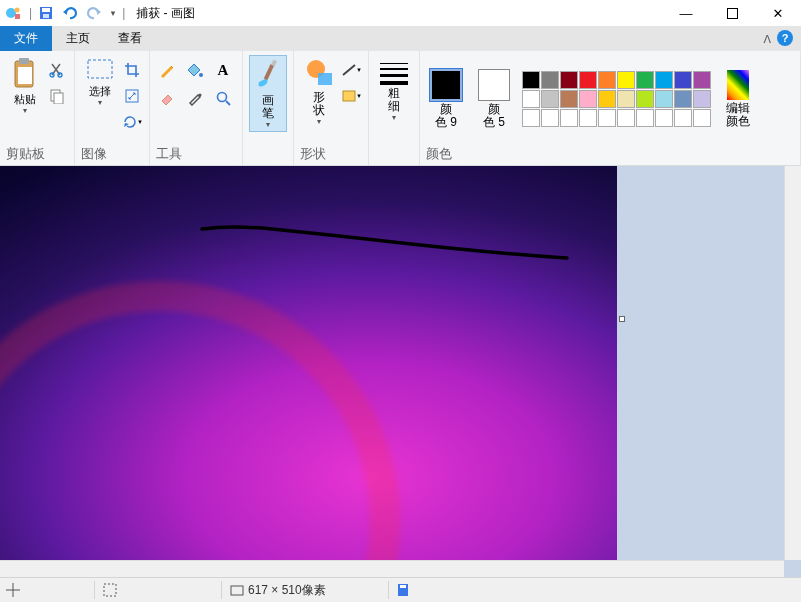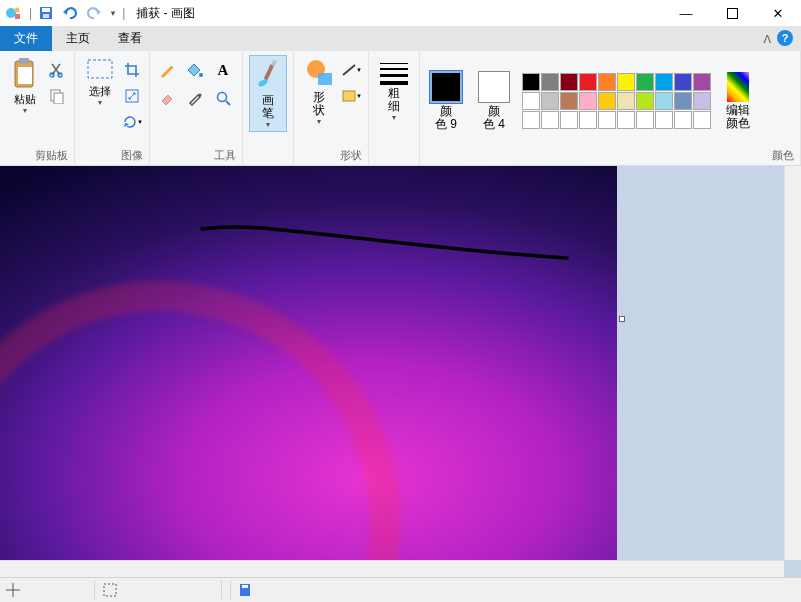--- a/index.html
+++ b/index.html
@@ -12,21 +12,21 @@
 .title-text{margin-left:8px;color:#000}
 .win-controls{margin-left:auto;display:flex}
 .win-btn{width:46px;height:27px;display:flex;align-items:center;justify-content:center;font-family:sans-serif;font-size:13px}
 .tabs-row{height:24px;background:#e5e5e5;display:flex;align-items:flex-end;position:relative}
 .tab{padding:4px 14px;color:#000;cursor:default}
 .tab.active{background:#1979ca;color:#fff}
 .help-icon{position:absolute;right:8px;top:3px;width:16px;height:16px;border-radius:50%;background:#1e88e5;color:#fff;display:flex;align-items:center;justify-content:center;font-size:11px;font-weight:bold}
 .collapse-icon{position:absolute;right:30px;top:6px;color:#5a5a5a;font-size:11px}
 .ribbon{height:115px;background:#f5f6f7;border-bottom:1px solid #dadbdc;display:flex}
 .group{border-right:1px solid #e2e3e4;display:flex;flex-direction:column;justify-content:space-between;padding:4px 6px 2px}
-.group-label{text-align:right;color:#666;font-size:11px;margin-top:2px}
+.group-label{text-align:left;color:#666;font-size:13px;margin-top:2px}
 .group-content{display:flex;align-items:flex-start;gap:2px;flex:1}
 .big-btn{display:flex;flex-direction:column;align-items:center;padding:2px 4px;min-width:38px}
 .big-btn .lbl{font-size:11px;text-align:center;line-height:13px;margin-top:2px}
 .big-btn .drop{font-size:8px;color:#555}
 .small-col{display:flex;flex-direction:column;gap:4px;padding-top:4px}
 .small-btn{width:22px;height:22px;display:flex;align-items:center;justify-content:center}
 .brush-sel{background:#cde6f7;border:1px solid #92c0e0;padding:2px}
 .size-lines{display:flex;flex-direction:column;gap:4px;width:28px;padding-top:6px}
 .size-lines div{height:2px;background:#000}
 .size-lines div:nth-child(1){height:1px}
@@ -273,21 +273,21 @@
   </div>
 
   <div class="group" style="flex:1">
     <div class="group-content" style="align-items:center;gap:8px">
       <div class="big-btn">
         <div class="color-box color1"></div>
         <span class="lbl"><span>颜</span><br><span>色 9</span></span>
       </div>
       <div class="big-btn">
         <div class="color-box color2"></div>
-        <span class="lbl"><span>颜</span><br><span>色 4</span></span>
+        <span class="lbl"><span>颜</span><br><span>色 5</span></span>
       </div>
       <div id="palette" class="palette">
           <div class="swatch" style="background: rgb(0, 0, 0);"></div>
           <div class="swatch" style="background: rgb(127, 127, 127);"></div>
           <div class="swatch" style="background: rgb(136, 0, 21);"></div>
           <div class="swatch" style="background: rgb(237, 28, 36);"></div>
           <div class="swatch" style="background: rgb(255, 127, 39);"></div>
           <div class="swatch" style="background: rgb(255, 242, 0);"></div>
           <div class="swatch" style="background: rgb(34, 177, 76);"></div>
           <div class="swatch" style="background: rgb(0, 162, 232);"></div>
@@ -342,20 +342,26 @@
       </svg>
     <span></span>
   </div>
   <div class="stat-sep"></div>
   <div class="stat-cell" style="min-width:110px">
     <svg width="14" height="14">
         <rect x="1" y="1" width="12" height="12" fill="none" stroke="#555" stroke-dasharray="2 2"></rect>
       </svg>
   </div>
   <div class="stat-sep"></div>
+  <div class="stat-cell" style="min-width:150px">
+    <svg width="14" height="14">
+        <rect x="1" y="3" width="12" height="9" fill="none" stroke="#555"></rect>
+      </svg>
+    <span>617 × 510像素</span>
+  </div>
   <div class="stat-sep"></div>
   <div class="stat-cell">
     <svg width="12" height="14">
         <rect x="1" y="1" width="10" height="12" fill="#3b78e7"></rect>
         <rect x="3" y="2" width="6" height="3" fill="#fff"></rect>
       </svg>
   </div>
 </div>
 
 </body></html>

